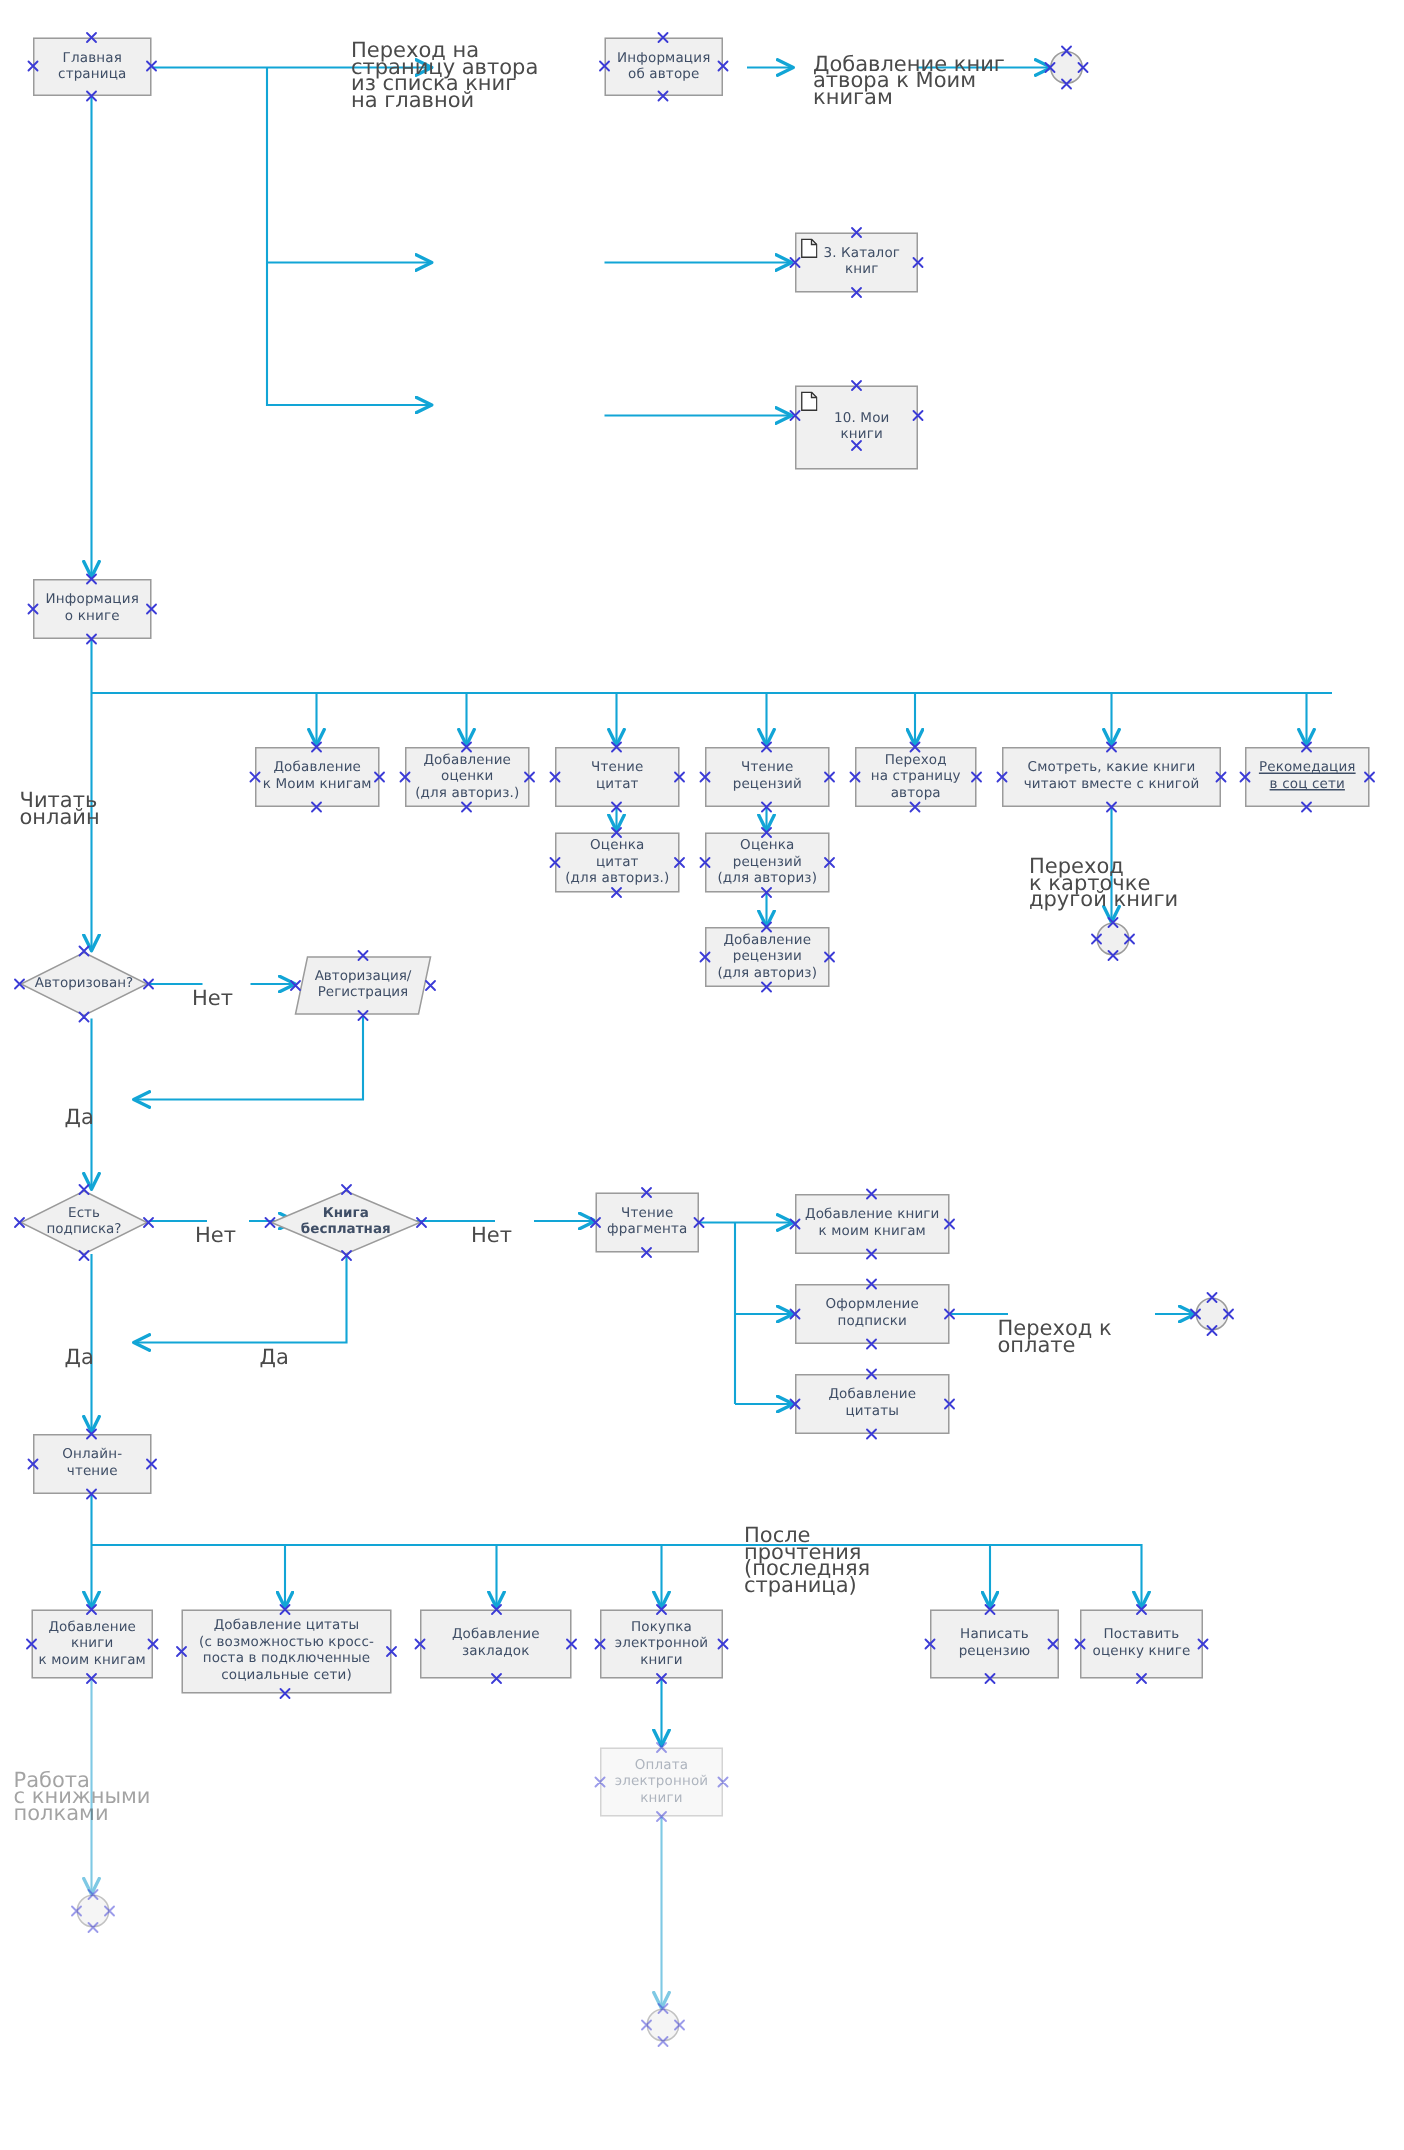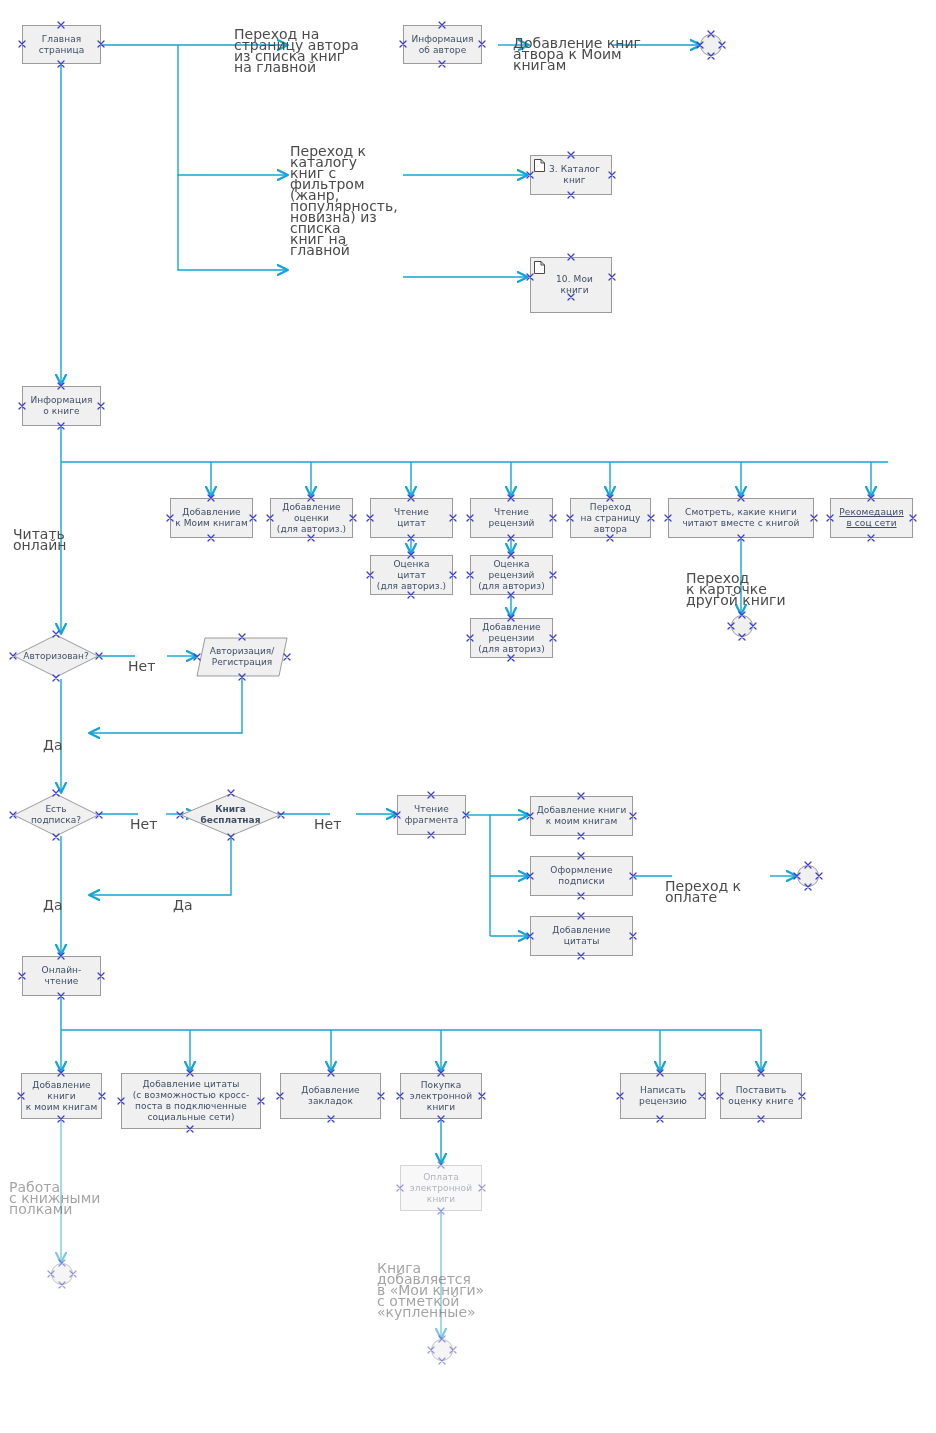--- a/index.html
+++ b/index.html
@@ -353,34 +353,26 @@
   <div class="endnode" style="left:51px;top:1263px;width:22px;height:22px;opacity:0.6;"></div>
   <div class="endnode" style="left:431px;top:1339px;width:22px;height:22px;opacity:0.6;"></div>
 
   <div class="elabel" style="left:234px;top:18px;width:130px;">
     <span>Переход на
 страницу автора
 из списка книг
 на главной</span>
   </div>
 
-  <div class="elabel" style="left:513px;top:27px;width:130px;">
+  <div class="elabel" style="left:542px;top:27px;width:130px;">
     <span>Добавление книг
 атвора к Моим
 книгам</span>
   </div>
 
-  <div class="elabel" style="left:290px;top:135px;width:116px;">
-    <span>Переход к каталогу
-книг с фильтром
-(жанр,
-популярность,
-новизна) из списка
-книг на главной</span>
-  </div>
 
 
 
   <div class="elabel" style="left:13px;top:518px;width:96px;">
     <span>Читать
 онлайн</span>
   </div>
 
   <div class="elabel" style="left:128px;top:650px;width:36px;">
     <span>Нет</span>
@@ -409,33 +401,32 @@
   <div class="elabel" style="left:686px;top:562px;width:112px;">
     <span>Переход
 к карточке
 другой книги</span>
   </div>
 
   <div class="elabel" style="left:665px;top:870px;width:112px;">
     <span>Переход к оплате</span>
   </div>
 
+  <div class="elabel" style="left:496px;top:1008px;width:122px;">
+    <span>После прочтения
+(последняя
+страница)</span>
+  </div>
 
   <div class="elabel faded" style="left:9px;top:1171px;width:105px;">
     <span>Работа
 с книжными
 полками</span>
   </div>
 
-  <div class="elabel faded" style="left:377px;top:1252px;width:128px;">
-    <span>Книга добавляется
-в «Мои книги»
-с отметкой
-«купленные»</span>
-  </div>
 
   <svg class="wires" viewBox="0 0 936 1433">
     <g stroke="#3b3bd6" stroke-width="1.25" fill="none" stroke-linecap="round">
 
       <g id="xs">
 
         <path d="M58,22 l6,6 M64,22 l-6,6"></path>
           <path d="M58,61 l6,6 M64,61 l-6,6"></path>
         <path d="M19,41 l6,6 M25,41 l-6,6"></path>
           <path d="M98,41 l6,6 M104,41 l-6,6"></path>

